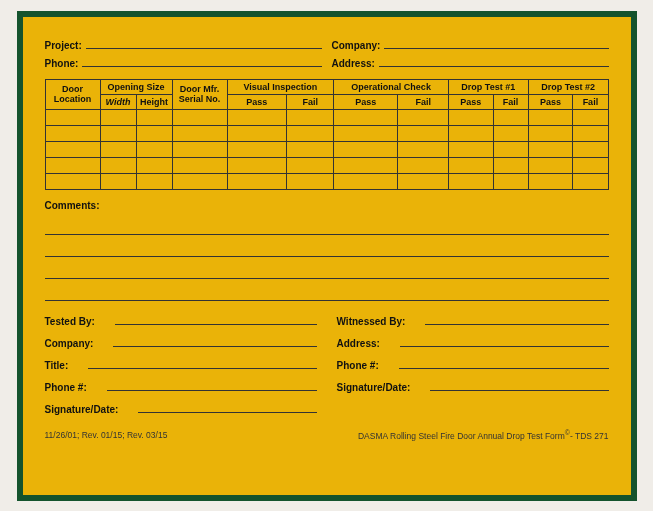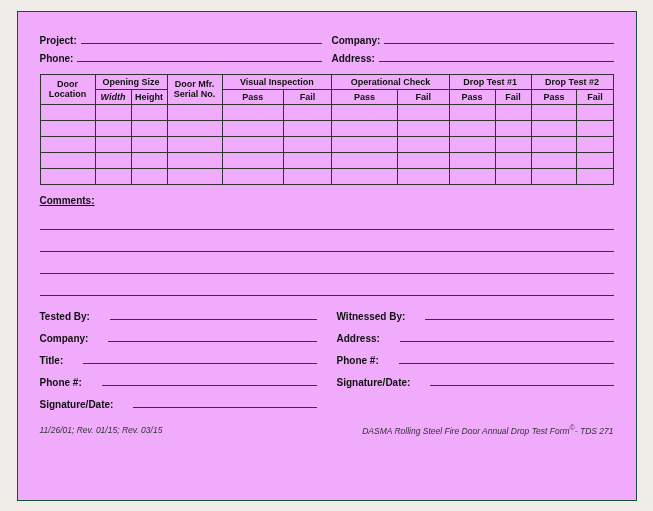--- a/index.html
+++ b/index.html
@@ -5,25 +5,25 @@
     * { box-sizing: border-box; margin: 0; padding: 0; }
     body {
       background: #f0ede8;
       display: flex;
       justify-content: center;
       align-items: center;
       min-height: 100vh;
       font-family: Arial, sans-serif;
     }
     .page {
-      background: #f0abfc;
+      background: #eab308;
       width: 620px;
       min-height: 490px;
       padding: 18px 22px 12px 22px;
-      border: 1px solid #14532d;
+      border: 6px solid #14532d;
       font-size: 10px;
       color: #111;
       position: relative;
     }
     .header-fields {
       display: grid;
       grid-template-columns: 1fr 1fr;
       gap: 2px 10px;
       margin-bottom: 10px;
     }
@@ -64,21 +64,20 @@
     .data-row td {
       height: 16px;
     }
     .comments-section {
       margin-top: 8px;
       margin-bottom: 10px;
     }
     .comments-label {
       font-weight: bold;
       font-size: 10px;
-      text-decoration: underline;
       margin-bottom: 6px;
     }
     .comment-line {
       border-bottom: 1px solid #333;
       height: 18px;
       margin-bottom: 4px;
     }
     .signature-section {
       margin-top: 10px;
       display: grid;
@@ -100,21 +99,20 @@
       border-bottom: 1px solid #333;
       height: 14px;
     }
     .footer {
       display: flex;
       justify-content: space-between;
       align-items: flex-end;
       margin-top: 14px;
       font-size: 8.5px;
       color: #333;
-      font-style: italic;
     }
     .footer-right {
       text-align: right;
       font-size: 8.5px;
     }
     sup {
       font-size: 7px;
     }
   </style>
 </head>

